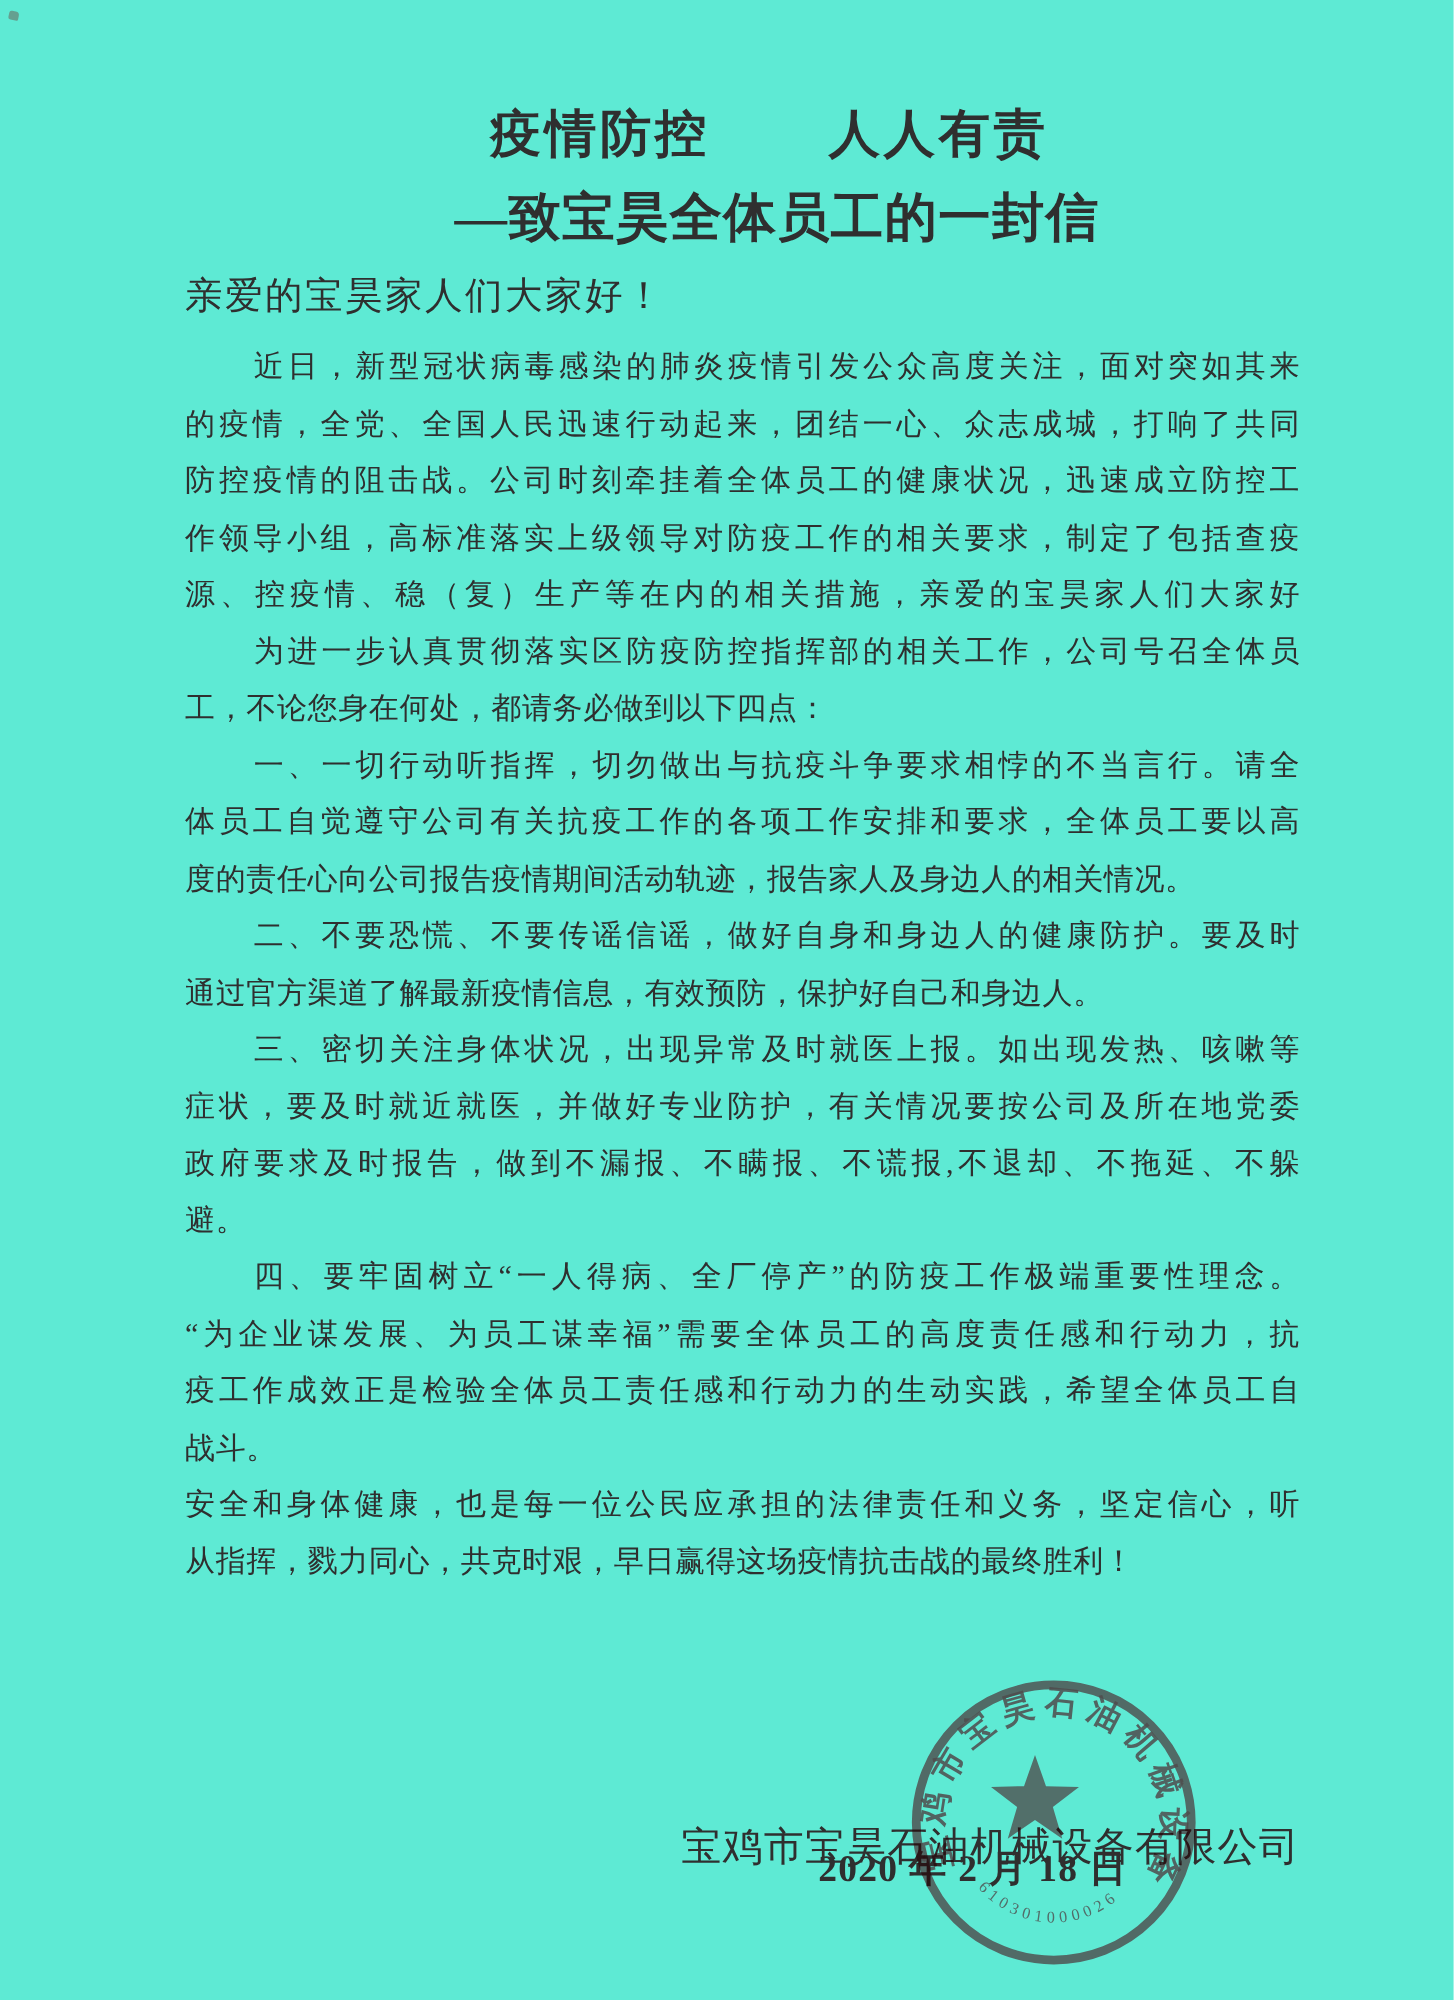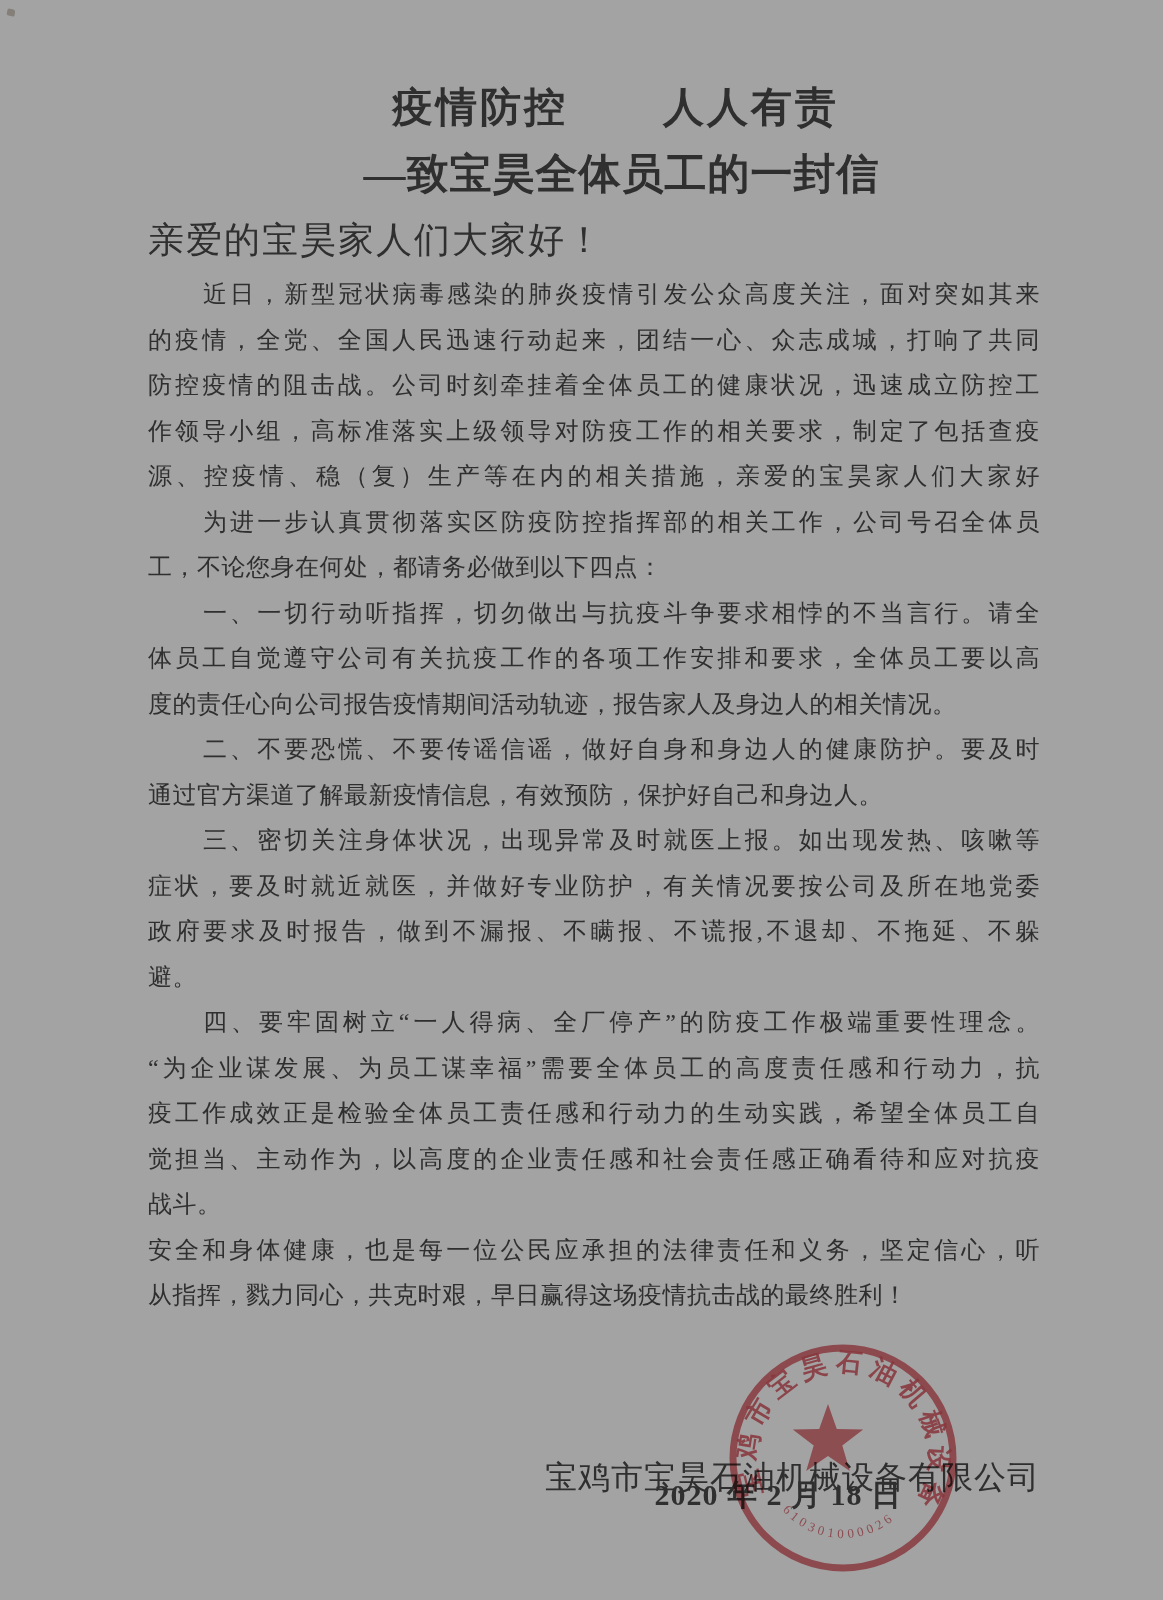--- a/index.html
+++ b/index.html
@@ -1,20 +1,20 @@
 <!DOCTYPE html>
 <html><head>
 <meta charset="utf-8">
 <style>
   html, body { margin: 0; padding: 0; background: #ffffff; }
   .page {
     position: relative;
     width: 1163px;
     height: 1600px;
-    background: #a3a3a3;
+    background: #5eead4;
     overflow: hidden;
     font-family: "Liberation Serif", "DejaVu Serif", serif;
     color: #2f2f2f;
   }
   
   .artifact {
     position: absolute;
     left: 7px; top: 9px;
     width: 8px; height: 7px;
     background: #6b6258;
@@ -40,21 +40,21 @@
     text-align: center;
     transform: translateX(40px);
     font-size: 42px;
     font-weight: 700;
     letter-spacing: 1px;
     margin: 0;
   }
   .greeting {
     position: absolute;
     top: 216px; left: 148px;
-    font-size: 36px;
+    font-size: 30px;
     letter-spacing: 2px;
   }
   .body-text {
     position: absolute;
     top: 272px; left: 148px;
     width: 892px;
   }
   .body-line {
     font-size: 24px;
     line-height: 45.5px;
@@ -126,21 +126,20 @@
       <div class="body-line plast">度的责任心向公司报告疫情期间活动轨迹，报告家人及身边人的相关情况。</div>
       <div class="body-line first">二、不要恐慌、不要传谣信谣，做好自身和身边人的健康防护。要及时</div>
       <div class="body-line plast">通过官方渠道了解最新疫情信息，有效预防，保护好自己和身边人。</div>
       <div class="body-line first">三、密切关注身体状况，出现异常及时就医上报。如出现发热、咳嗽等</div>
       <div class="body-line">症状，要及时就近就医，并做好专业防护，有关情况要按公司及所在地党委</div>
       <div class="body-line">政府要求及时报告，做到不漏报、不瞒报、不谎报,不退却、不拖延、不躲</div>
       <div class="body-line plast">避。</div>
       <div class="body-line first">四、要牢固树立“一人得病、全厂停产”的防疫工作极端重要性理念。</div>
       <div class="body-line">“为企业谋发展、为员工谋幸福”需要全体员工的高度责任感和行动力，抗</div>
       <div class="body-line">疫工作成效正是检验全体员工责任感和行动力的生动实践，希望全体员工自</div>
-      <div class="body-line">觉担当、主动作为，以高度的企业责任感和社会责任感正确看待和应对抗疫</div>
       <div class="body-line plast">战斗。</div>
       <div class="body-line">安全和身体健康，也是每一位公民应承担的法律责任和义务，坚定信心，听</div>
       <div class="body-line plast">从指挥，戮力同心，共克时艰，早日赢得这场疫情抗击战的最终胜利！</div>
     </div>
 
   <div class="signature">宝鸡市宝昊石油机械设备有限公司</div>
 
   <div class="date">2020 年 2 月 18 日</div>
 
   <svg class="stamp" viewBox="0 0 234 234" xmlns="http://www.w3.org/2000/svg">

